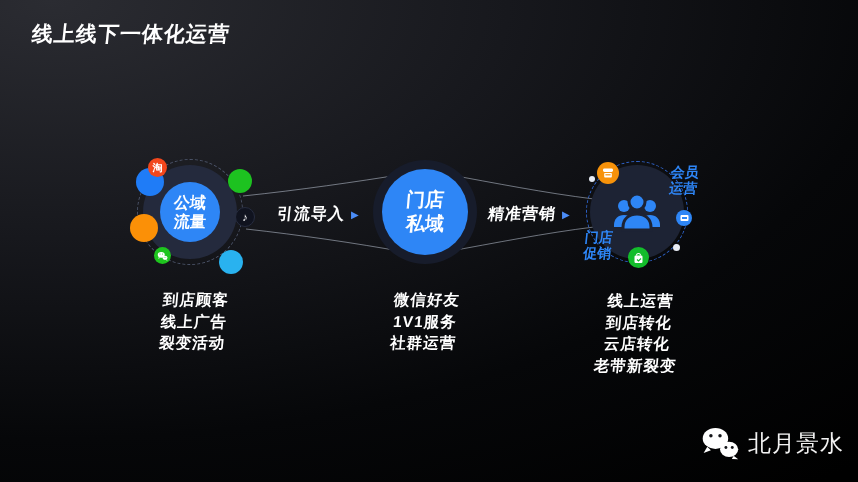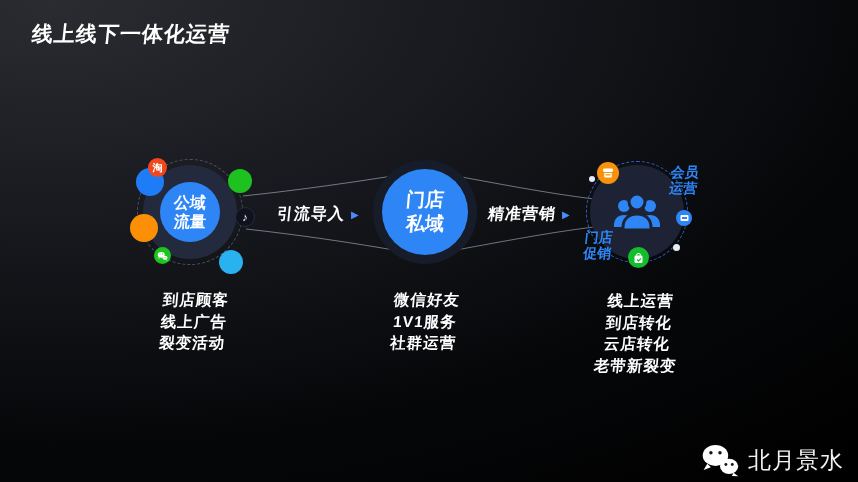--- a/index.html
+++ b/index.html
@@ -65,21 +65,21 @@
     text-align:center;transform:skewX(-6deg);}
   .badge-top{left:664px;top:164px;width:40px;}
   .badge-bottom{left:578px;top:229px;width:40px;}
   
   .bullets{color:#fff;font-size:15.5px;font-weight:800;line-height:21.5px;
     text-align:center;transform:skewX(-5deg);letter-spacing:1px;}
   .bul-left{left:124px;top:289px;width:140px;}
   .bul-mid{left:355px;top:289px;width:140px;}
   .bul-right{left:558px;top:290px;width:160px;}
   
-  .wm{left:700px;top:425px;display:flex;align-items:center;gap:8px;margin-top:17px;}
+  .wm{left:700px;top:425px;display:flex;align-items:center;gap:8px;}
   .wm-text{color:#f2f2f2;font-size:23px;font-weight:500;letter-spacing:1px;}
 </style>
 </head>
 <body>
 
 <div class="stage">
 
   <h1 class="abs page-title">线上线下一体化运营</h1>
 
   <svg class="abs links" width="858" height="482">

